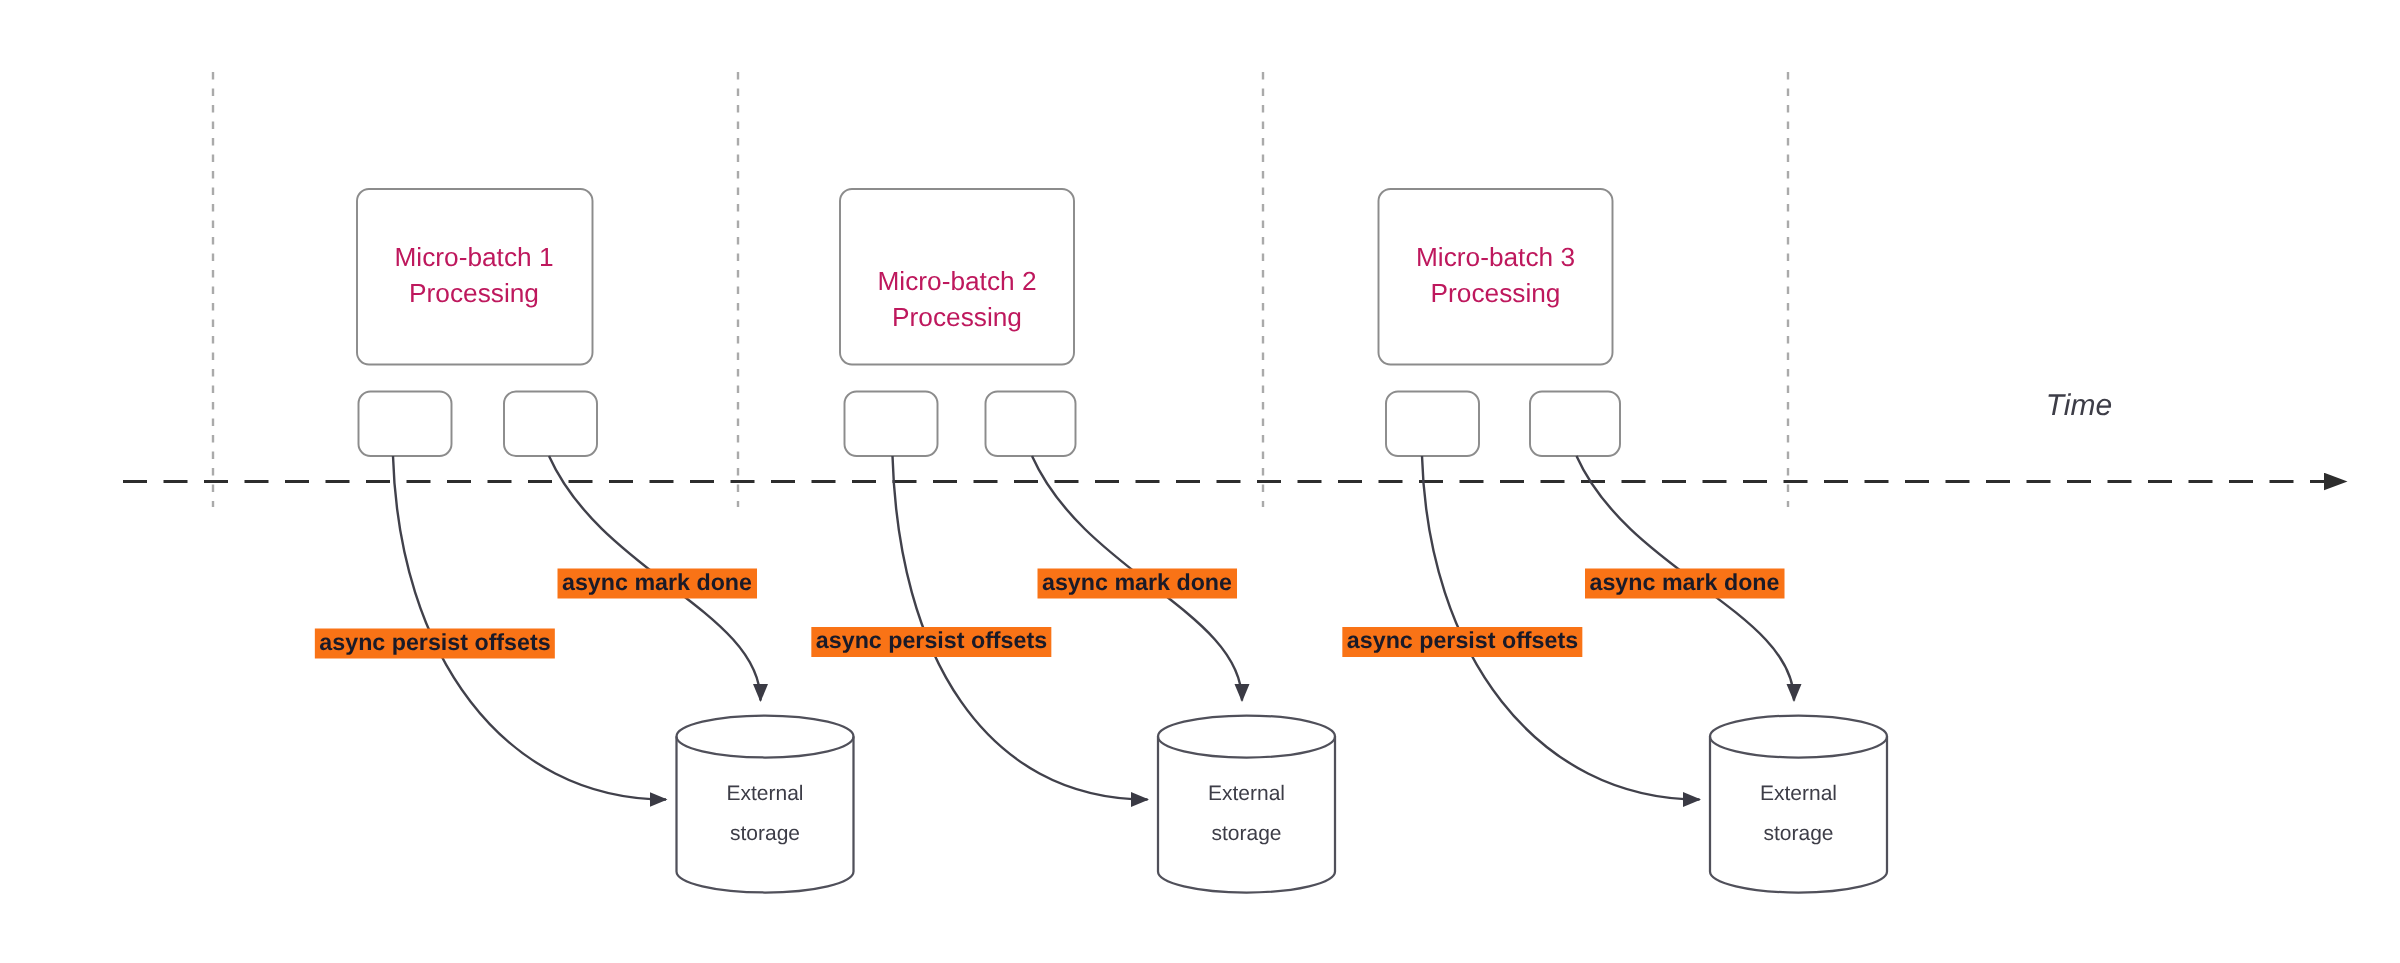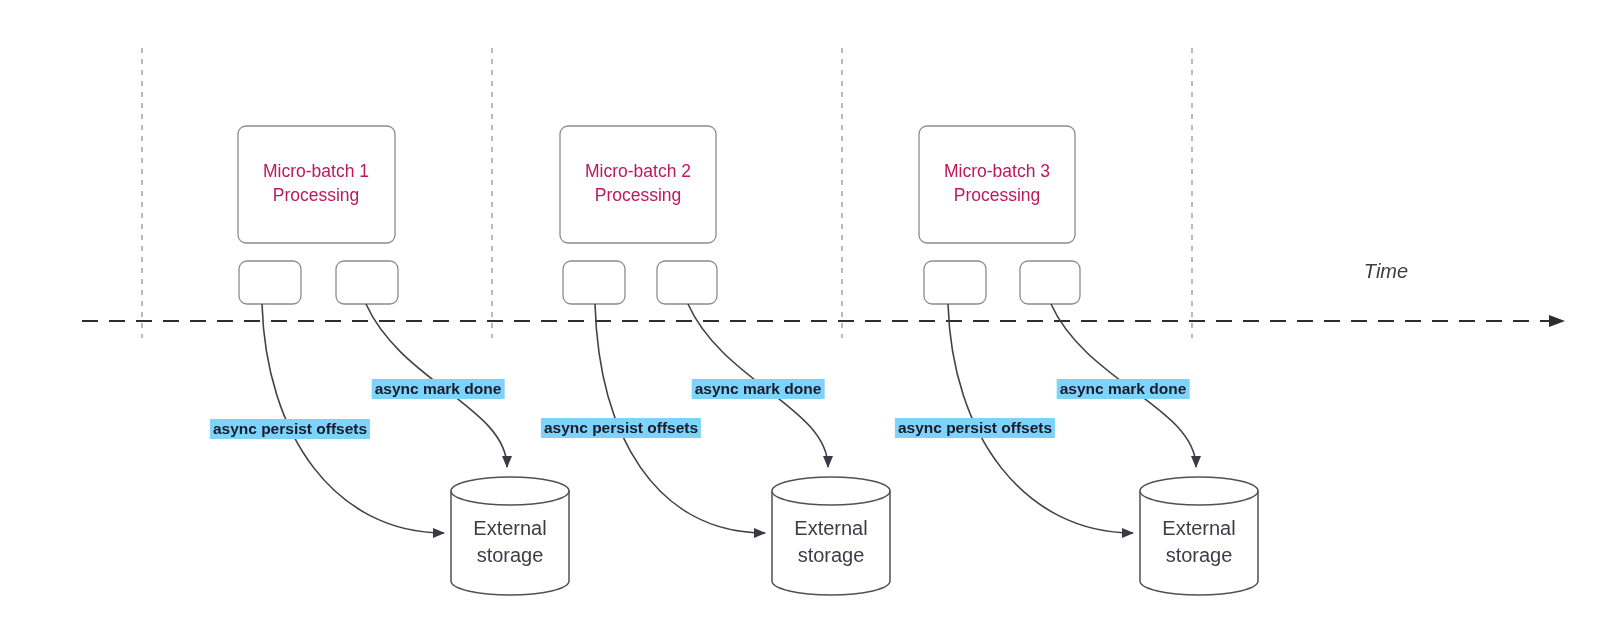--- a/index.html
+++ b/index.html
@@ -17,30 +17,30 @@
     text-align:center;
     white-space:nowrap;
   }
   .box-title{
     font-size:17.5px;
     line-height:24px;
     color:#be185d;
   }
   .box-title span{display:block;}
   .storage-title{
-    font-size:20px;
+    font-size:14px;
     line-height:27px;
     color:#3d3d47;
   }
   .storage-title span{display:block;}
   .edge-label{
     font-size:15.5px;
     font-weight:bold;
     color:#1a1a28;
-    background:#7dd3fc;
+    background:#f97316;
     padding:1px 3px;
   }
   .time-label{
     font-size:20px;
     color:#3d3d47;
   }
 </style>
 </head>
 <body>
 
@@ -94,21 +94,21 @@
     <span>Micro-batch 1</span>
     <span>Processing</span>
   </div>
   <div class="txt edge-label" style="left:290px;top:429px;">async persist offsets</div>
   <div class="txt edge-label" style="left:438px;top:389px;">async mark done</div>
   <div class="txt storage-title" style="left:510px;top:542px;">
     <span>External</span>
     <span>storage</span>
   </div>
 
-  <div class="txt box-title" style="left:638px;top:183px;text-align:center;">
+  <div class="txt box-title" style="left:638px;top:199px;text-align:center;">
     <span>Micro-batch 2</span>
     <span>Processing</span>
   </div>
   <div class="txt edge-label" style="left:621px;top:428px;">async persist offsets</div>
   <div class="txt edge-label" style="left:758px;top:389px;">async mark done</div>
   <div class="txt storage-title" style="left:831px;top:542px;">
     <span>External</span>
     <span>storage</span>
   </div>
 

